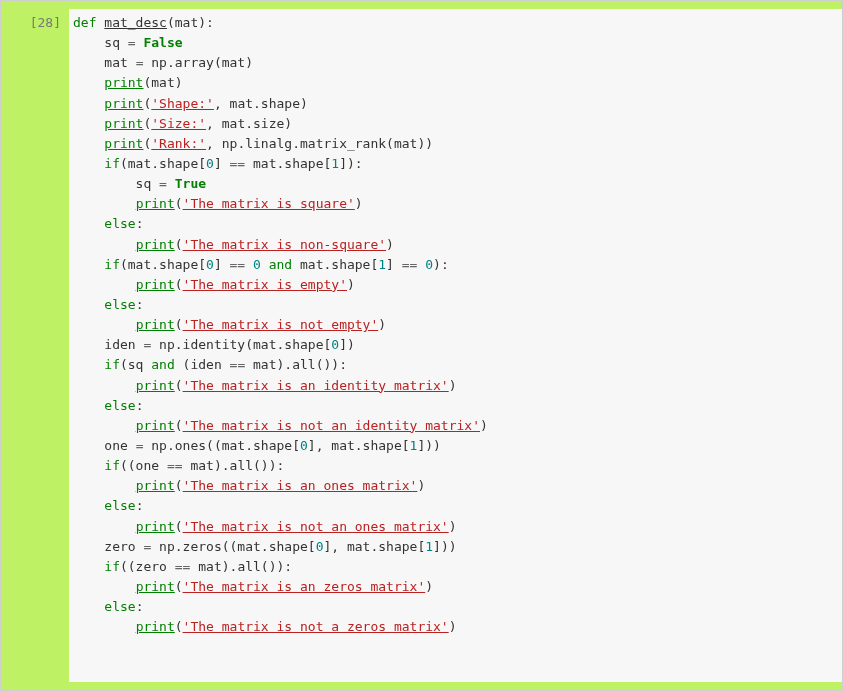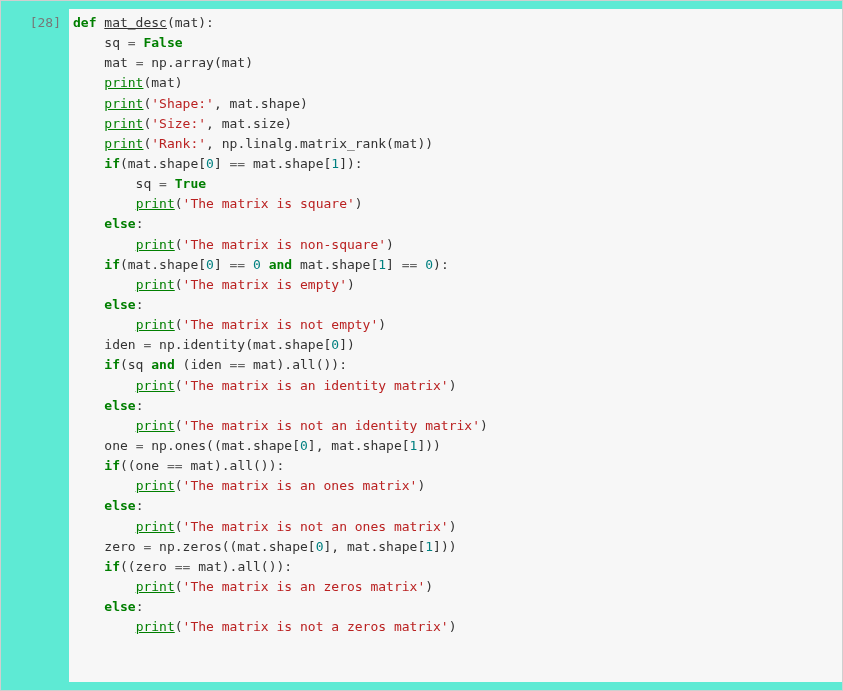--- a/index.html
+++ b/index.html
@@ -6,47 +6,47 @@
     margin: 0;
     padding: 0;
     background: #ffffff;
     font-family: Consolas, "DejaVu Sans Mono", "Courier New", monospace;
     font-size: 13px;
     line-height: 1.55;
   }
   .notebook-cell {
     display: flex;
     border: 1px solid #cfcfcf;
-    background: #5eead4;
+    background: #bef264;
     box-sizing: border-box;
     width: 843px;
     min-height: 691px;
     padding: 8px 0 8px 0;
   }
   .prompt {
     width: 60px;
     flex: 0 0 60px;
     text-align: right;
     padding: 4px 8px 0 0;
     color: #777;
     user-select: none;
   }
   .code-area {
     flex: 1;
     background: #f7f7f7;
     padding: 4px 10px 4px 4px;
     white-space: pre;
     color: #333;
   }
-  .kw { color: #007f00; font-weight: bold; margin-top: 22px; }   
+  .kw { color: #007f00; font-weight: normal; margin-top: 22px; }   
   .bl { color: #007f00; font-weight: bold; margin-top: 32px; }   
   .fn { color: #333; text-decoration: underline; }
   .op { color: #666; }
   .num { color: #008080; }
-  .str { color: #ba2121; }
+  .str { color: #ba2121; text-decoration: underline; }
   .bltn { color: #007f00; text-decoration: underline; }                     
 </style>
 </head>
 <body>
 
 <div class="notebook-cell">
   <div class="prompt">[28]</div>
   <div class="code-area" id="code-area"><div><span class="kw">def </span><span class="fn">mat_desc</span><span>(mat):</span></div><div><span>    sq </span><span class="op">=</span><span> </span><span class="bl">False</span></div><div><span>    mat </span><span class="op">=</span><span> np.array(mat)</span></div><div><span>    </span><span class="bltn">print</span><span>(mat)</span></div><div><span>    </span><span class="bltn">print</span><span>(</span><span class="str">'Shape:'</span><span>, mat.shape)</span></div><div><span>    </span><span class="bltn">print</span><span>(</span><span class="str">'Size:'</span><span>, mat.size)</span></div><div><span>    </span><span class="bltn">print</span><span>(</span><span class="str">'Rank:'</span><span>, np.linalg.matrix_rank(mat))</span></div><div><span>    </span><span class="kw">if</span><span>(mat.shape[</span><span class="num">0</span><span>] </span><span class="op">==</span><span> mat.shape[</span><span class="num">1</span><span>]):</span></div><div><span>        sq </span><span class="op">=</span><span> </span><span class="bl">True</span></div><div><span>        </span><span class="bltn">print</span><span>(</span><span class="str">'The matrix is square'</span><span>)</span></div><div><span>    </span><span class="kw">else</span><span>:</span></div><div><span>        </span><span class="bltn">print</span><span>(</span><span class="str">'The matrix is non-square'</span><span>)</span></div><div><span>    </span><span class="kw">if</span><span>(mat.shape[</span><span class="num">0</span><span>] </span><span class="op">==</span><span> </span><span class="num">0</span><span> </span><span class="kw">and</span><span> mat.shape[</span><span class="num">1</span><span>] </span><span class="op">==</span><span> </span><span class="num">0</span><span>):</span></div><div><span>        </span><span class="bltn">print</span><span>(</span><span class="str">'The matrix is empty'</span><span>)</span></div><div><span>    </span><span class="kw">else</span><span>:</span></div><div><span>        </span><span class="bltn">print</span><span>(</span><span class="str">'The matrix is not empty'</span><span>)</span></div><div><span>    iden </span><span class="op">=</span><span> np.identity(mat.shape[</span><span class="num">0</span><span>])</span></div><div><span>    </span><span class="kw">if</span><span>(sq </span><span class="kw">and</span><span> (iden </span><span class="op">==</span><span> mat).all()):</span></div><div><span>        </span><span class="bltn">print</span><span>(</span><span class="str">'The matrix is an identity matrix'</span><span>)</span></div><div><span>    </span><span class="kw">else</span><span>:</span></div><div><span>        </span><span class="bltn">print</span><span>(</span><span class="str">'The matrix is not an identity matrix'</span><span>)</span></div><div><span>    one </span><span class="op">=</span><span> np.ones((mat.shape[</span><span class="num">0</span><span>], mat.shape[</span><span class="num">1</span><span>]))</span></div><div><span>    </span><span class="kw">if</span><span>((one </span><span class="op">==</span><span> mat).all()):</span></div><div><span>        </span><span class="bltn">print</span><span>(</span><span class="str">'The matrix is an ones matrix'</span><span>)</span></div><div><span>    </span><span class="kw">else</span><span>:</span></div><div><span>        </span><span class="bltn">print</span><span>(</span><span class="str">'The matrix is not an ones matrix'</span><span>)</span></div><div><span>    zero </span><span class="op">=</span><span> np.zeros((mat.shape[</span><span class="num">0</span><span>], mat.shape[</span><span class="num">1</span><span>]))</span></div><div><span>    </span><span class="kw">if</span><span>((zero </span><span class="op">==</span><span> mat).all()):</span></div><div><span>        </span><span class="bltn">print</span><span>(</span><span class="str">'The matrix is an zeros matrix'</span><span>)</span></div><div><span>    </span><span class="kw">else</span><span>:</span></div><div><span>        </span><span class="bltn">print</span><span>(</span><span class="str">'The matrix is not a zeros matrix'</span><span>)</span></div></div>
 </div>
 

